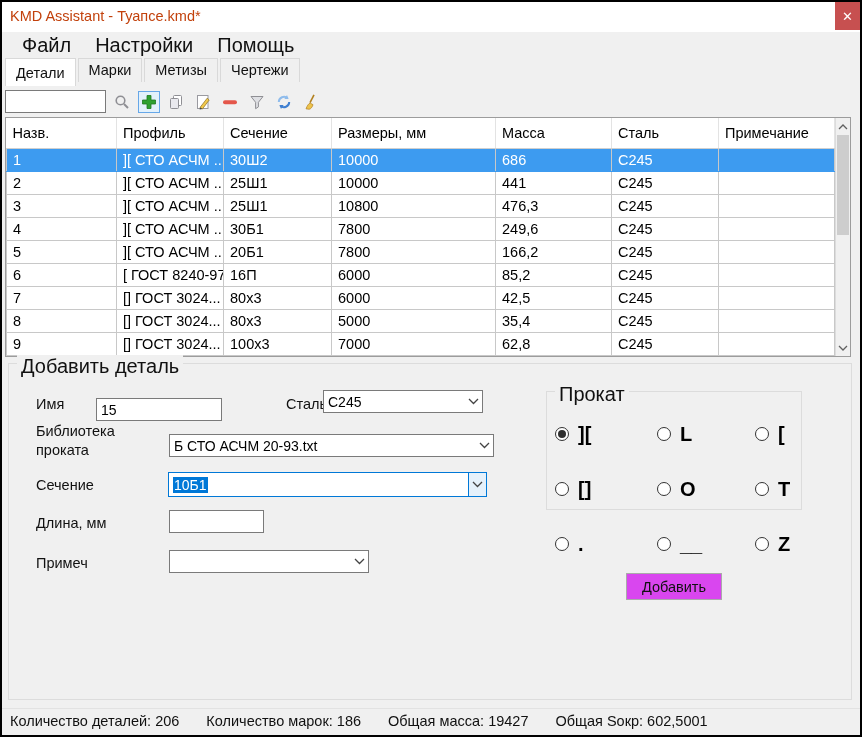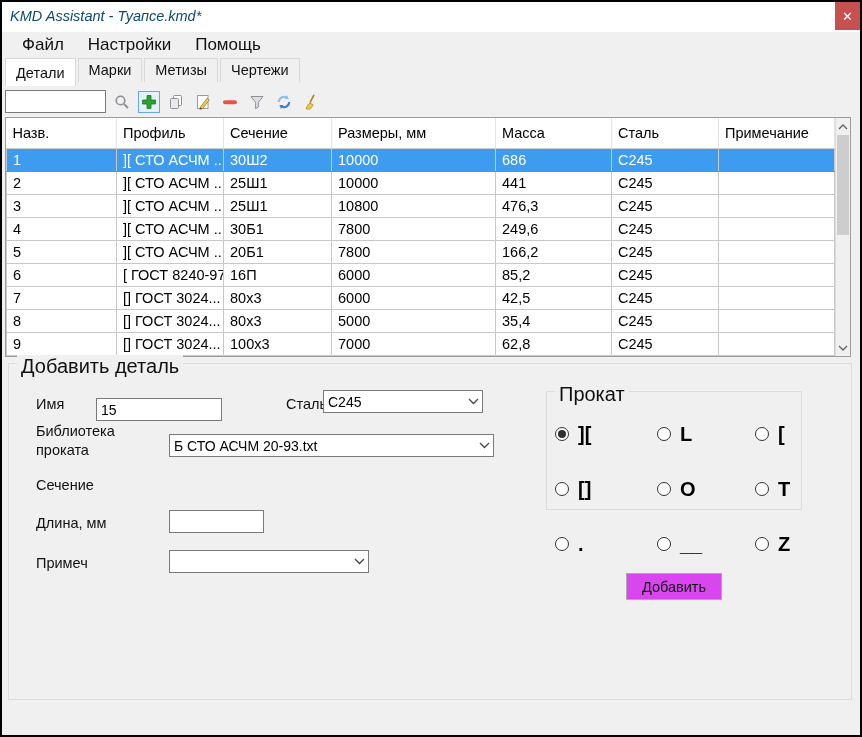--- a/index.html
+++ b/index.html
@@ -4,30 +4,30 @@
 <style>
   * { box-sizing: border-box; margin: 0; padding: 0; }
   html,body { background:#555; }
   body { font-family:"Liberation Sans", sans-serif; }
   .window{
     position:relative; width:862px; height:737px; margin:0 auto;
     border:2px solid #000; background:#f0f0f0; overflow:hidden;
   }
   
   .titlebar{ position:absolute; left:0; top:0; right:0; height:30px; background:#fff; }
-  .title-text{ position:absolute; left:8px; top:6px; font-size:14.5px; color:#0c4a6e;font-style:italic; }
+  .title-text{ position:absolute; left:8px; top:6px; font-size:14.5px; color:#c2410c; }
   .close-btn{
     position:absolute; right:0; top:0; width:25px; height:28px;
     background:#c75050; color:#fff; display:flex; align-items:center; justify-content:center;
     font-size:13px; cursor:default;
   }
   
   .menubar{ position:absolute; left:0; top:30px; right:0; height:26px; background:#f0f0f0;
     display:flex; align-items:center; padding-left:8px; }
-  .menu-item{ padding:4px 12px; font-size:17px; color:#111; }
+  .menu-item{ padding:4px 12px; font-size:20px; color:#111; }
   
   .tabbar{ position:absolute; left:3px; top:56px; height:28px; display:flex; align-items:flex-start; }
   .tab{ font-size:14.5px; color:#111; background:#f0f0f0; border:1px solid #d9d9d9; border-bottom:none;
     padding:3px 10px 4px 10px; margin-right:2px; height:24px; }
   .tab.active{ background:#fff; height:28px; padding-top:6px; border-color:#d9d9d9; position:relative; z-index:2; }
   
   .toolbar{ position:absolute; left:0; top:84px; right:0; height:31px; background:#f0f0f0;
     display:flex; align-items:center; }
   .search-input{ margin-left:3px; width:101px; height:23px; border:1px solid #7a7a7a; background:#fff;
     font-family:"Liberation Sans",sans-serif; font-size:14px; padding:0 4px; outline:none; }
@@ -296,20 +296,28 @@
     <div class="combo" style="left:160px; top:70px; width:325px;">
       <span class="combo-text">Б СТО АСЧМ 20-93.txt</span>
       <span class="combo-arrow">
         <svg width="11" height="7" viewBox="0 0 11 7">
             <path d="M1 1 L5.5 5.5 L10 1" fill="none" stroke="#444" stroke-width="1.3"></path>
           </svg>
       </span>
     </div>
 
     <span class="fld-label" style="left:27px; top:113px;">Сечение</span>
+    <div class="combo focused" style="left:159px; top:108px; width:319px;">
+      <span class="combo-text"><span class="hl">10Б1</span></span>
+      <span class="combo-arrow">
+        <svg width="11" height="7" viewBox="0 0 11 7">
+            <path d="M1 1 L5.5 5.5 L10 1" fill="none" stroke="#444" stroke-width="1.3"></path>
+          </svg>
+      </span>
+    </div>
 
     <span class="fld-label" style="left:27px; top:151px;">Длина, мм</span>
     <input class="txt-input" style="left: 160px; top: 146px; width: 95px;" value="">
 
     <span class="fld-label" style="left:27px; top:191px;">Примеч</span>
     <div class="combo" style="left:160px; top:186px; width:200px;">
       <span class="combo-text"></span>
       <span class="combo-arrow">
         <svg width="11" height="7" viewBox="0 0 11 7">
             <path d="M1 1 L5.5 5.5 L10 1" fill="none" stroke="#444" stroke-width="1.3"></path>
@@ -355,14 +363,20 @@
           <div class="radio-item">
             <span class="radio-circle"></span>
             <span class="radio-label">Z</span>
           </div>
         </div>
     </div>
 
     <button class="add-btn">Добавить</button>
   </div>
 
+  <div class="statusbar">
+    <span class="status-item">Количество деталей: 206</span>
+    <span class="status-item">Количество марок: 186</span>
+    <span class="status-item">Общая масса: 19427</span>
+    <span class="status-item">Общая Sокр: 602,5001</span>
+  </div>
 
 </div>
 
 </body></html>

